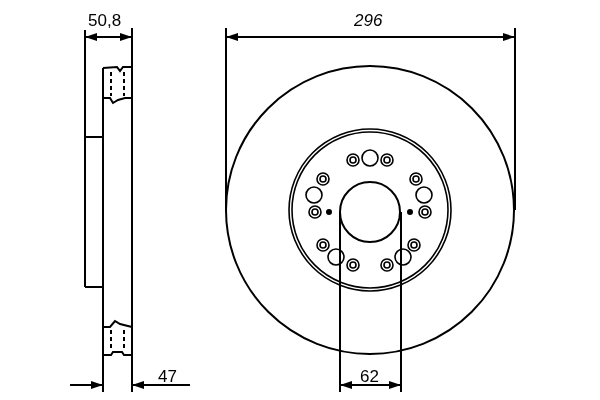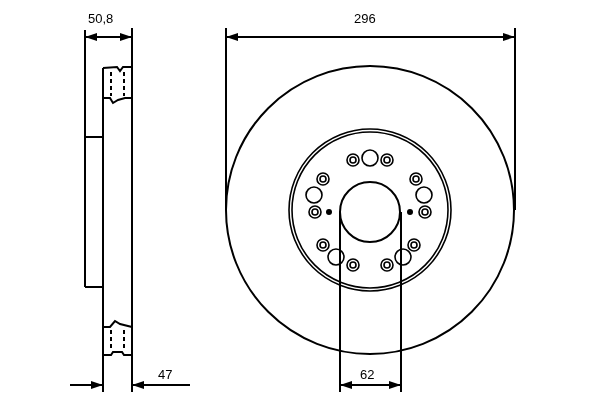--- a/index.html
+++ b/index.html
@@ -1,18 +1,18 @@
 <!DOCTYPE html>
 <html><head>
   <meta charset="utf-8">
   <style>
     html, body { margin: 0; padding: 0; background: #ffffff; }
     body { width: 600px; height: 400px; overflow: hidden; position: relative; font-family: "Liberation Sans", sans-serif; }
     svg { position: absolute; left: 0; top: 0; }
-    .dim-label { position: absolute; font-family: "Liberation Sans", sans-serif; font-size: 13px; color: #000; line-height: 1; white-space: nowrap; }
+    .dim-label { position: absolute; font-family: "Liberation Sans", sans-serif; font-size: 17px; color: #000; line-height: 1; white-space: nowrap; }
   </style>
 </head>
 <body>
 
 <svg width="600" height="400" viewBox="0 0 600 400" xmlns="http://www.w3.org/2000/svg">
   <defs>
     <marker id="arrowL" markerWidth="12" markerHeight="8" refX="0" refY="4" orient="auto" markerUnits="userSpaceOnUse">
       <path d="M12,0 L0,4 L12,8 Z" fill="#000"></path>
     </marker>
     <marker id="arrowR" markerWidth="12" markerHeight="8" refX="12" refY="4" orient="auto" markerUnits="userSpaceOnUse">
@@ -94,14 +94,14 @@
     <circle cx="410" cy="212" r="3" fill="#000" stroke="none"></circle>
 
     <line x1="340" y1="212" x2="340" y2="392"></line>
     <line x1="401" y1="212" x2="401" y2="392"></line>
     <line x1="340" y1="385" x2="401" y2="385" marker-start="url(#arrowL)" marker-end="url(#arrowR)"></line>
   </g>
 </svg>
 
 <div class="dim-label" style="left:88px; top:12px;">50,8</div>
 <div class="dim-label" style="left:158px; top:368px;">47</div>
-<div class="dim-label" style="left:354px; top:12px;">296</div>
+<div class="dim-label" style="left:354px; top:12px;font-style:italic;">296</div>
 <div class="dim-label" style="left:360px; top:368px;text-align:right;">62</div>
 
 </body></html>

